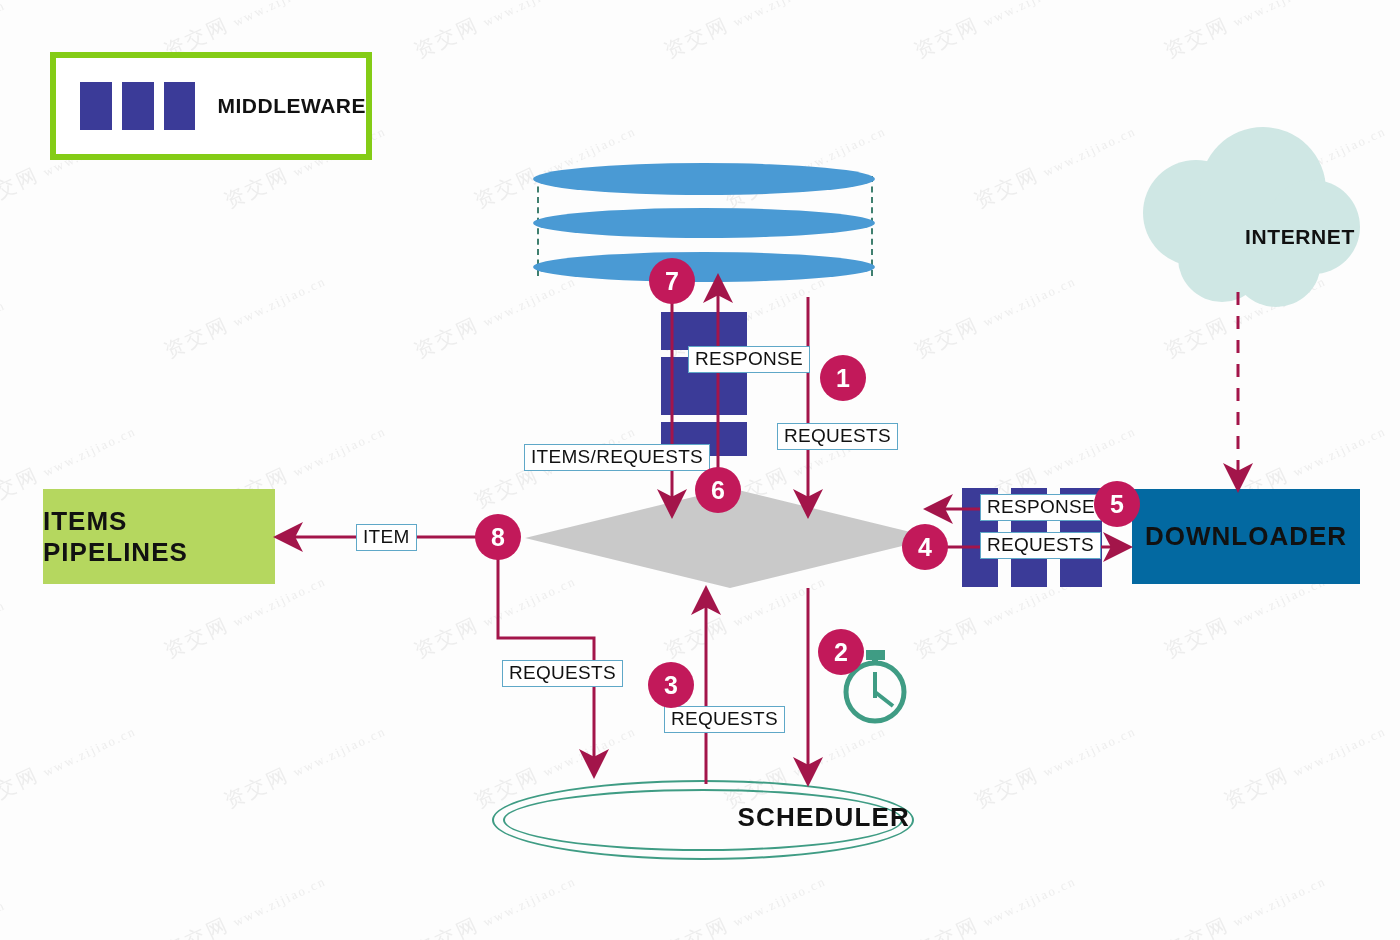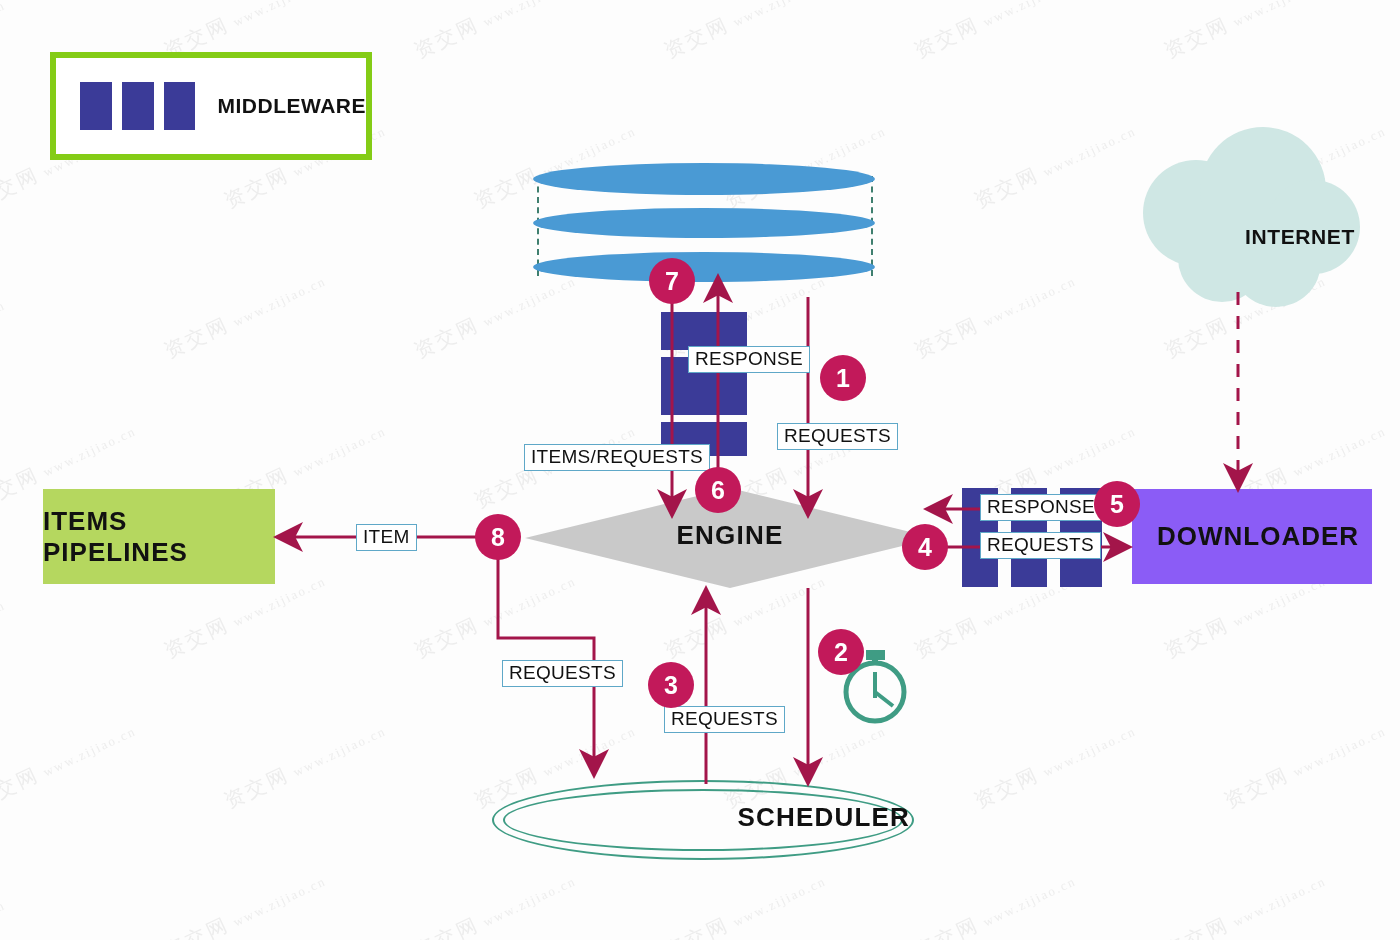--- a/index.html
+++ b/index.html
@@ -168,27 +168,26 @@
 
   <div class="disc" style="left:533px;top:163px;width:342px;height:32px;"></div>
   <div class="disc" style="left:533px;top:208px;width:342px;height:30px;"></div>
   <div class="disc" style="left:533px;top:252px;width:342px;height:30px;"></div>
 
   <div class="mwblk" style="left:661px;top:312px;width:86px;height:38px;"></div>
   <div class="mwblk" style="left:661px;top:357px;width:86px;height:58px;"></div>
   <div class="mwblk" style="left:661px;top:422px;width:86px;height:34px;"></div>
 
   <div id="engine"></div>
-  <div id="engine-text">ENGINE</div>
 
   <div class="mwblk" style="left:962px;top:488px;width:36px;height:99px;"></div>
   <div class="mwblk" style="left:1011px;top:488px;width:36px;height:99px;"></div>
   <div class="mwblk" style="left:1060px;top:488px;width:42px;height:99px;"></div>
 
-  <div class="bigbox" style="left:1132px;top:489px;width:228px;height:95px;background:#8b5cf6;padding-left:12px;">
+  <div class="bigbox" style="left:1132px;top:489px;width:228px;height:95px;background:#0369a1;">
     <span>DOWNLOADER</span>
   </div>
 
   <div class="bigbox" style="left:43px;top:489px;width:232px;height:95px;background:#b5d75f;">
     <span>ITEMS PIPELINES</span>
   </div>
 
   <div id="sched-outer"></div>
   <div id="sched-inner"></div>
   <div id="sched-text">SCHEDULER</div>

